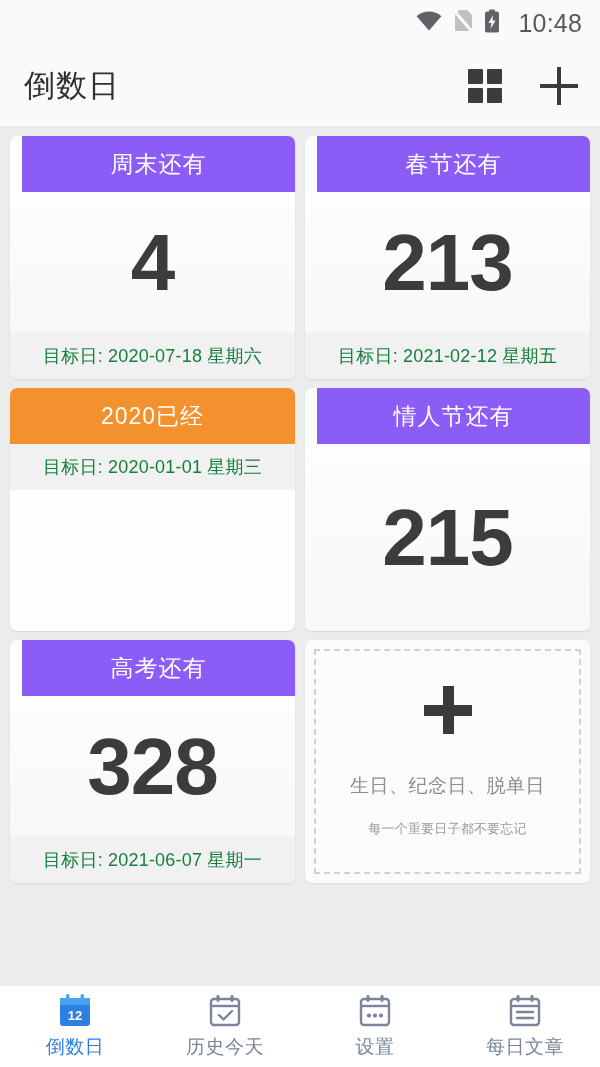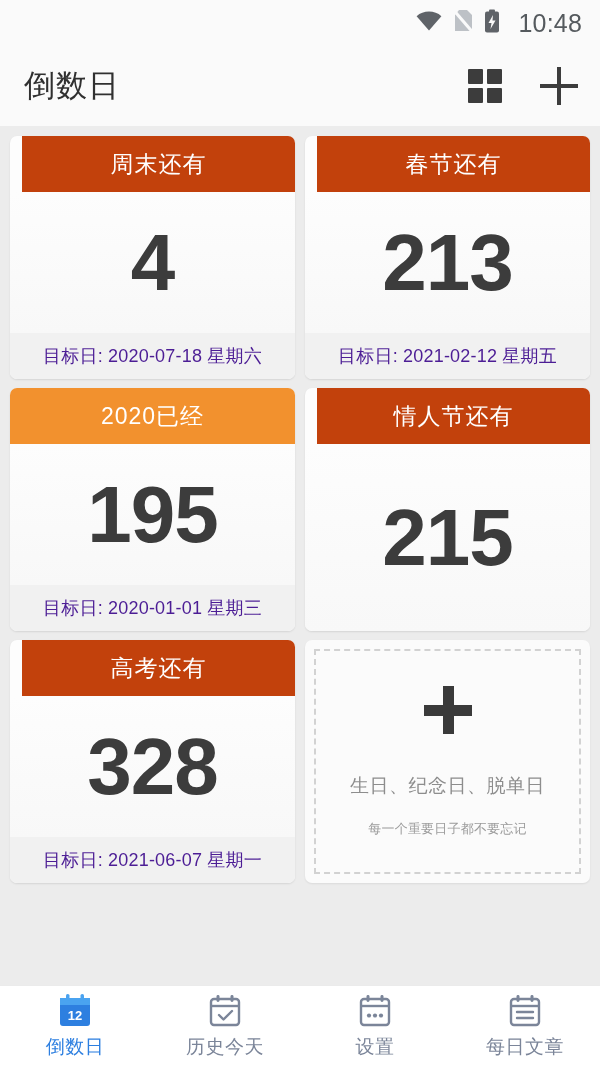--- a/index.html
+++ b/index.html
@@ -73,36 +73,36 @@
     display:flex; flex-direction:column;
     height:243px;
     box-shadow:0 1px 2px rgba(0,0,0,.10);
     cursor:pointer;
   }
   .card-head{
     height:56px; flex:0 0 56px;
     display:flex; align-items:center; justify-content:center;
     color:#ffffff; font-size:23px; letter-spacing:1px;
   }
-  .card-head.blue{ background:#c2410c;margin-left:12px; }
+  .card-head.blue{ background:#8b5cf6;margin-left:12px; }
   .card-head.orange{ background:#f2912e; }
   .card-body{
     flex:1 1 auto;
     display:flex; align-items:center; justify-content:center;
     background:linear-gradient(#fdfdfd,#f8f8f8);
   }
   .card-num{
     font-size:80px; font-weight:bold; color:#3c3c3c;
     letter-spacing:-1px; line-height:1;
     font-family:"Liberation Sans",sans-serif;
   }
   .card-foot{
     height:46px; flex:0 0 46px;
     display:flex; align-items:center; justify-content:center;
-    background:#f1f1f1; color:#4c1d95; font-size:18px;
+    background:#f1f1f1; color:#15803d; font-size:18px;
     letter-spacing:.2px;
   }
 
   
   .card-add{
     background:#fbfbfb;
     border-radius:7px; height:243px;
     padding:9px;
     box-shadow:0 1px 2px rgba(0,0,0,.08);
     cursor:pointer;
@@ -194,23 +194,20 @@
       <div class="card">
         <div class="card-head blue">春节还有</div>
         <div class="card-body">
           <span class="card-num">213</span>
         </div>
         <div class="card-foot">目标日: 2021-02-12 星期五</div>
       </div>
 
       <div class="card">
         <div class="card-head orange">2020已经</div>
-        <div class="card-body">
-          <span class="card-num">195</span>
-        </div>
         <div class="card-foot">目标日: 2020-01-01 星期三</div>
       </div>
 
       <div class="card">
         <div class="card-head blue">情人节还有</div>
         <div class="card-body">
           <span class="card-num">215</span>
         </div>
       </div>
 

